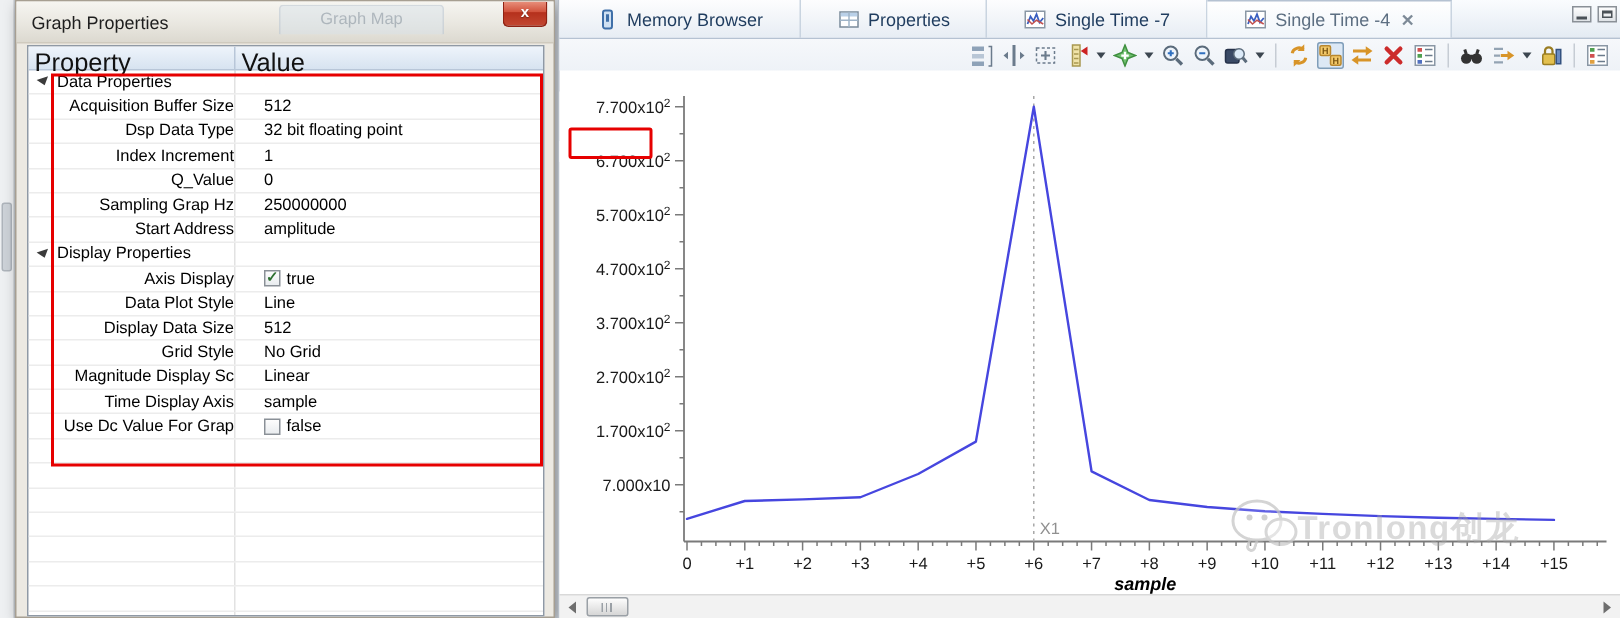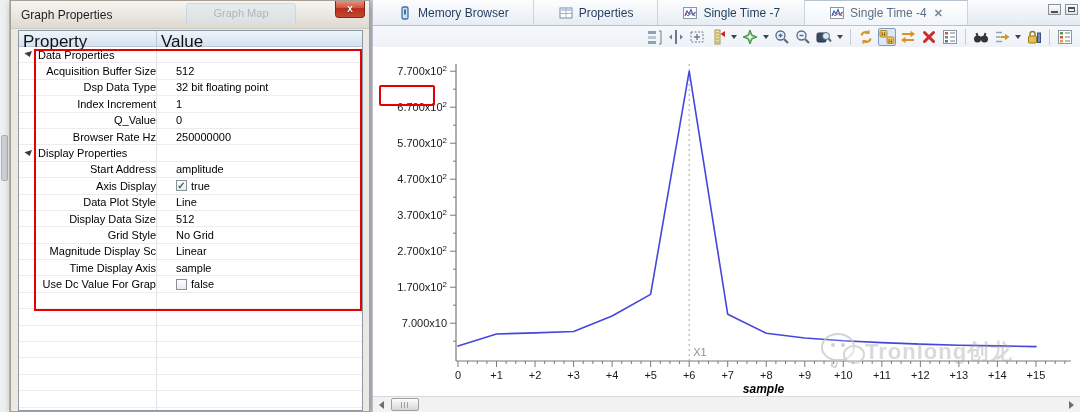--- a/index.html
+++ b/index.html
@@ -154,40 +154,40 @@
           <div class="prow child">
             <div class="pcell">
               <span class="plabel">Q_Value</span>
             </div>
             <div class="vcell">
               <span class="pvalue">0</span>
             </div>
           </div>
           <div class="prow child">
             <div class="pcell">
-              <span class="plabel">Browser Rate Hz</span>
+              <span class="plabel">Sampling Grap Hz</span>
             </div>
             <div class="vcell">
               <span class="pvalue">250000000</span>
+            </div>
+          </div>
+          <div class="prow child">
+            <div class="pcell">
+              <span class="plabel">Start Address</span>
+            </div>
+            <div class="vcell">
+              <span class="pvalue">amplitude</span>
             </div>
           </div>
           <div class="prow group">
             <div class="pcell">
               <div class="twisty"></div>
               <span class="plabel">Display Properties</span>
             </div>
             <div class="vcell"></div>
-          </div>
-          <div class="prow child">
-            <div class="pcell">
-              <span class="plabel">Start Address</span>
-            </div>
-            <div class="vcell">
-              <span class="pvalue">amplitude</span>
-            </div>
           </div>
           <div class="prow child">
             <div class="pcell">
               <span class="plabel">Axis Display</span>
             </div>
             <div class="vcell">
               <span class="cbox">✓</span>
               <span class="pvalue">true</span>
             </div>
           </div>

